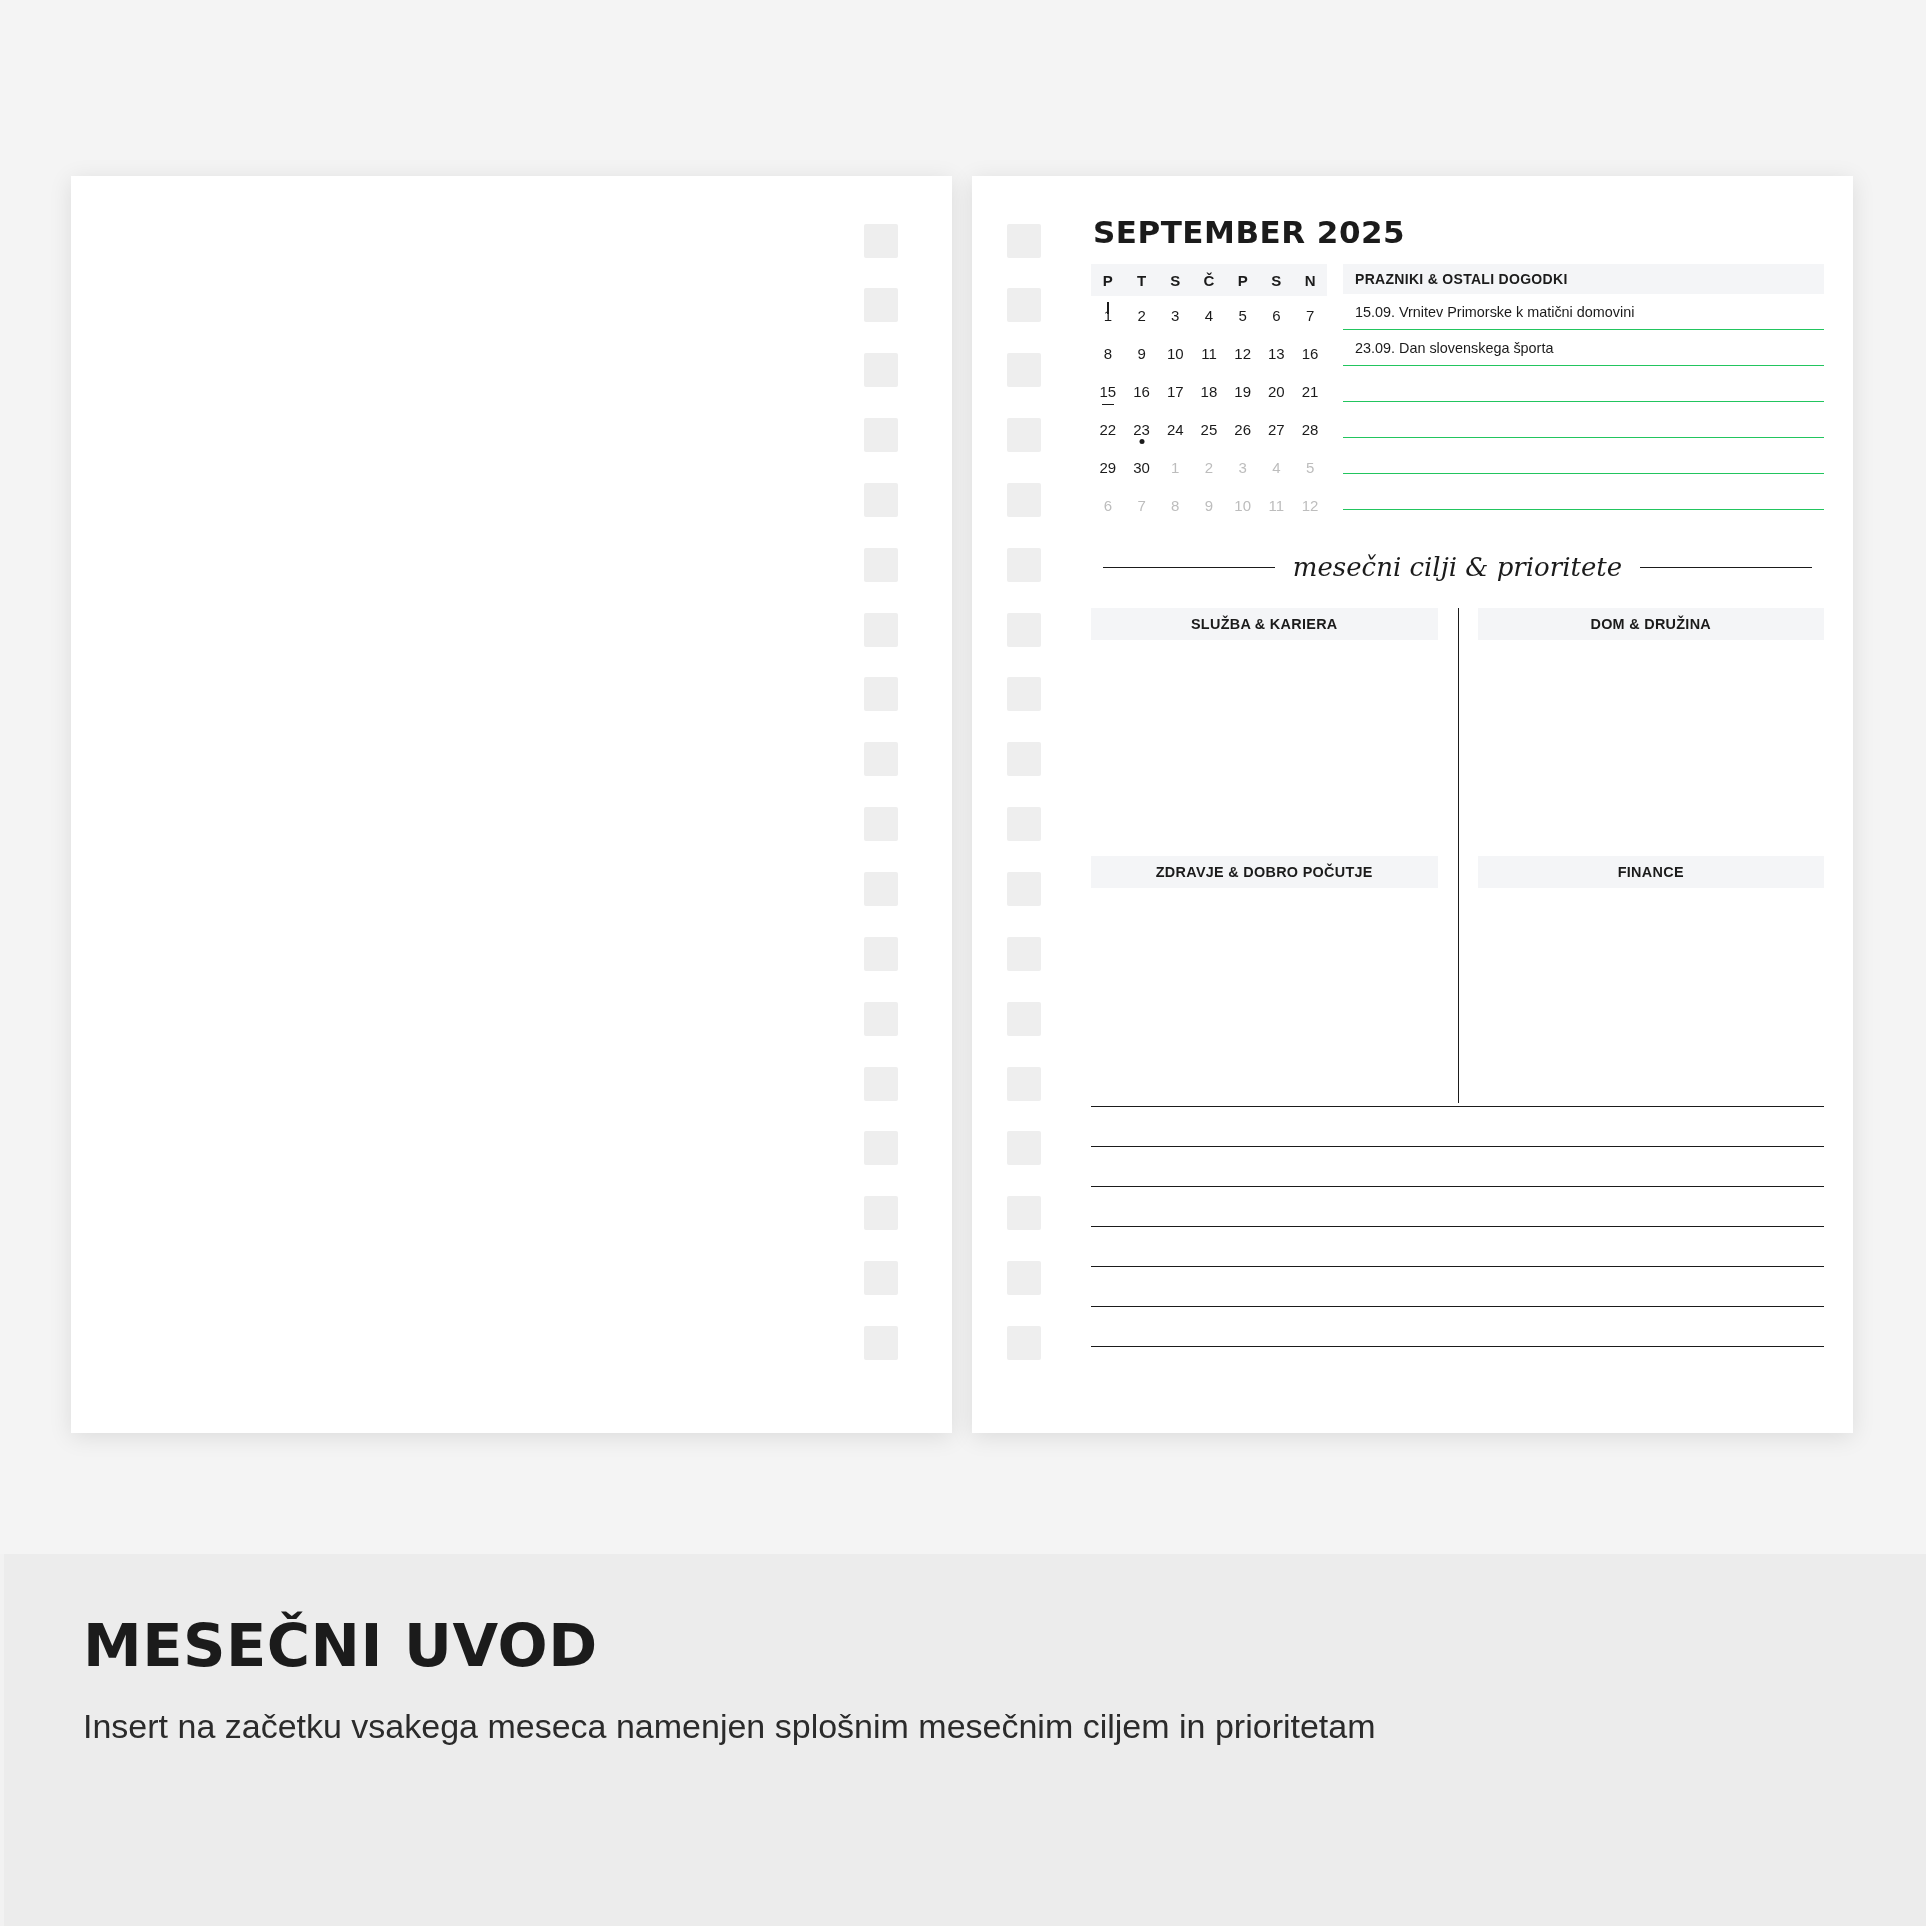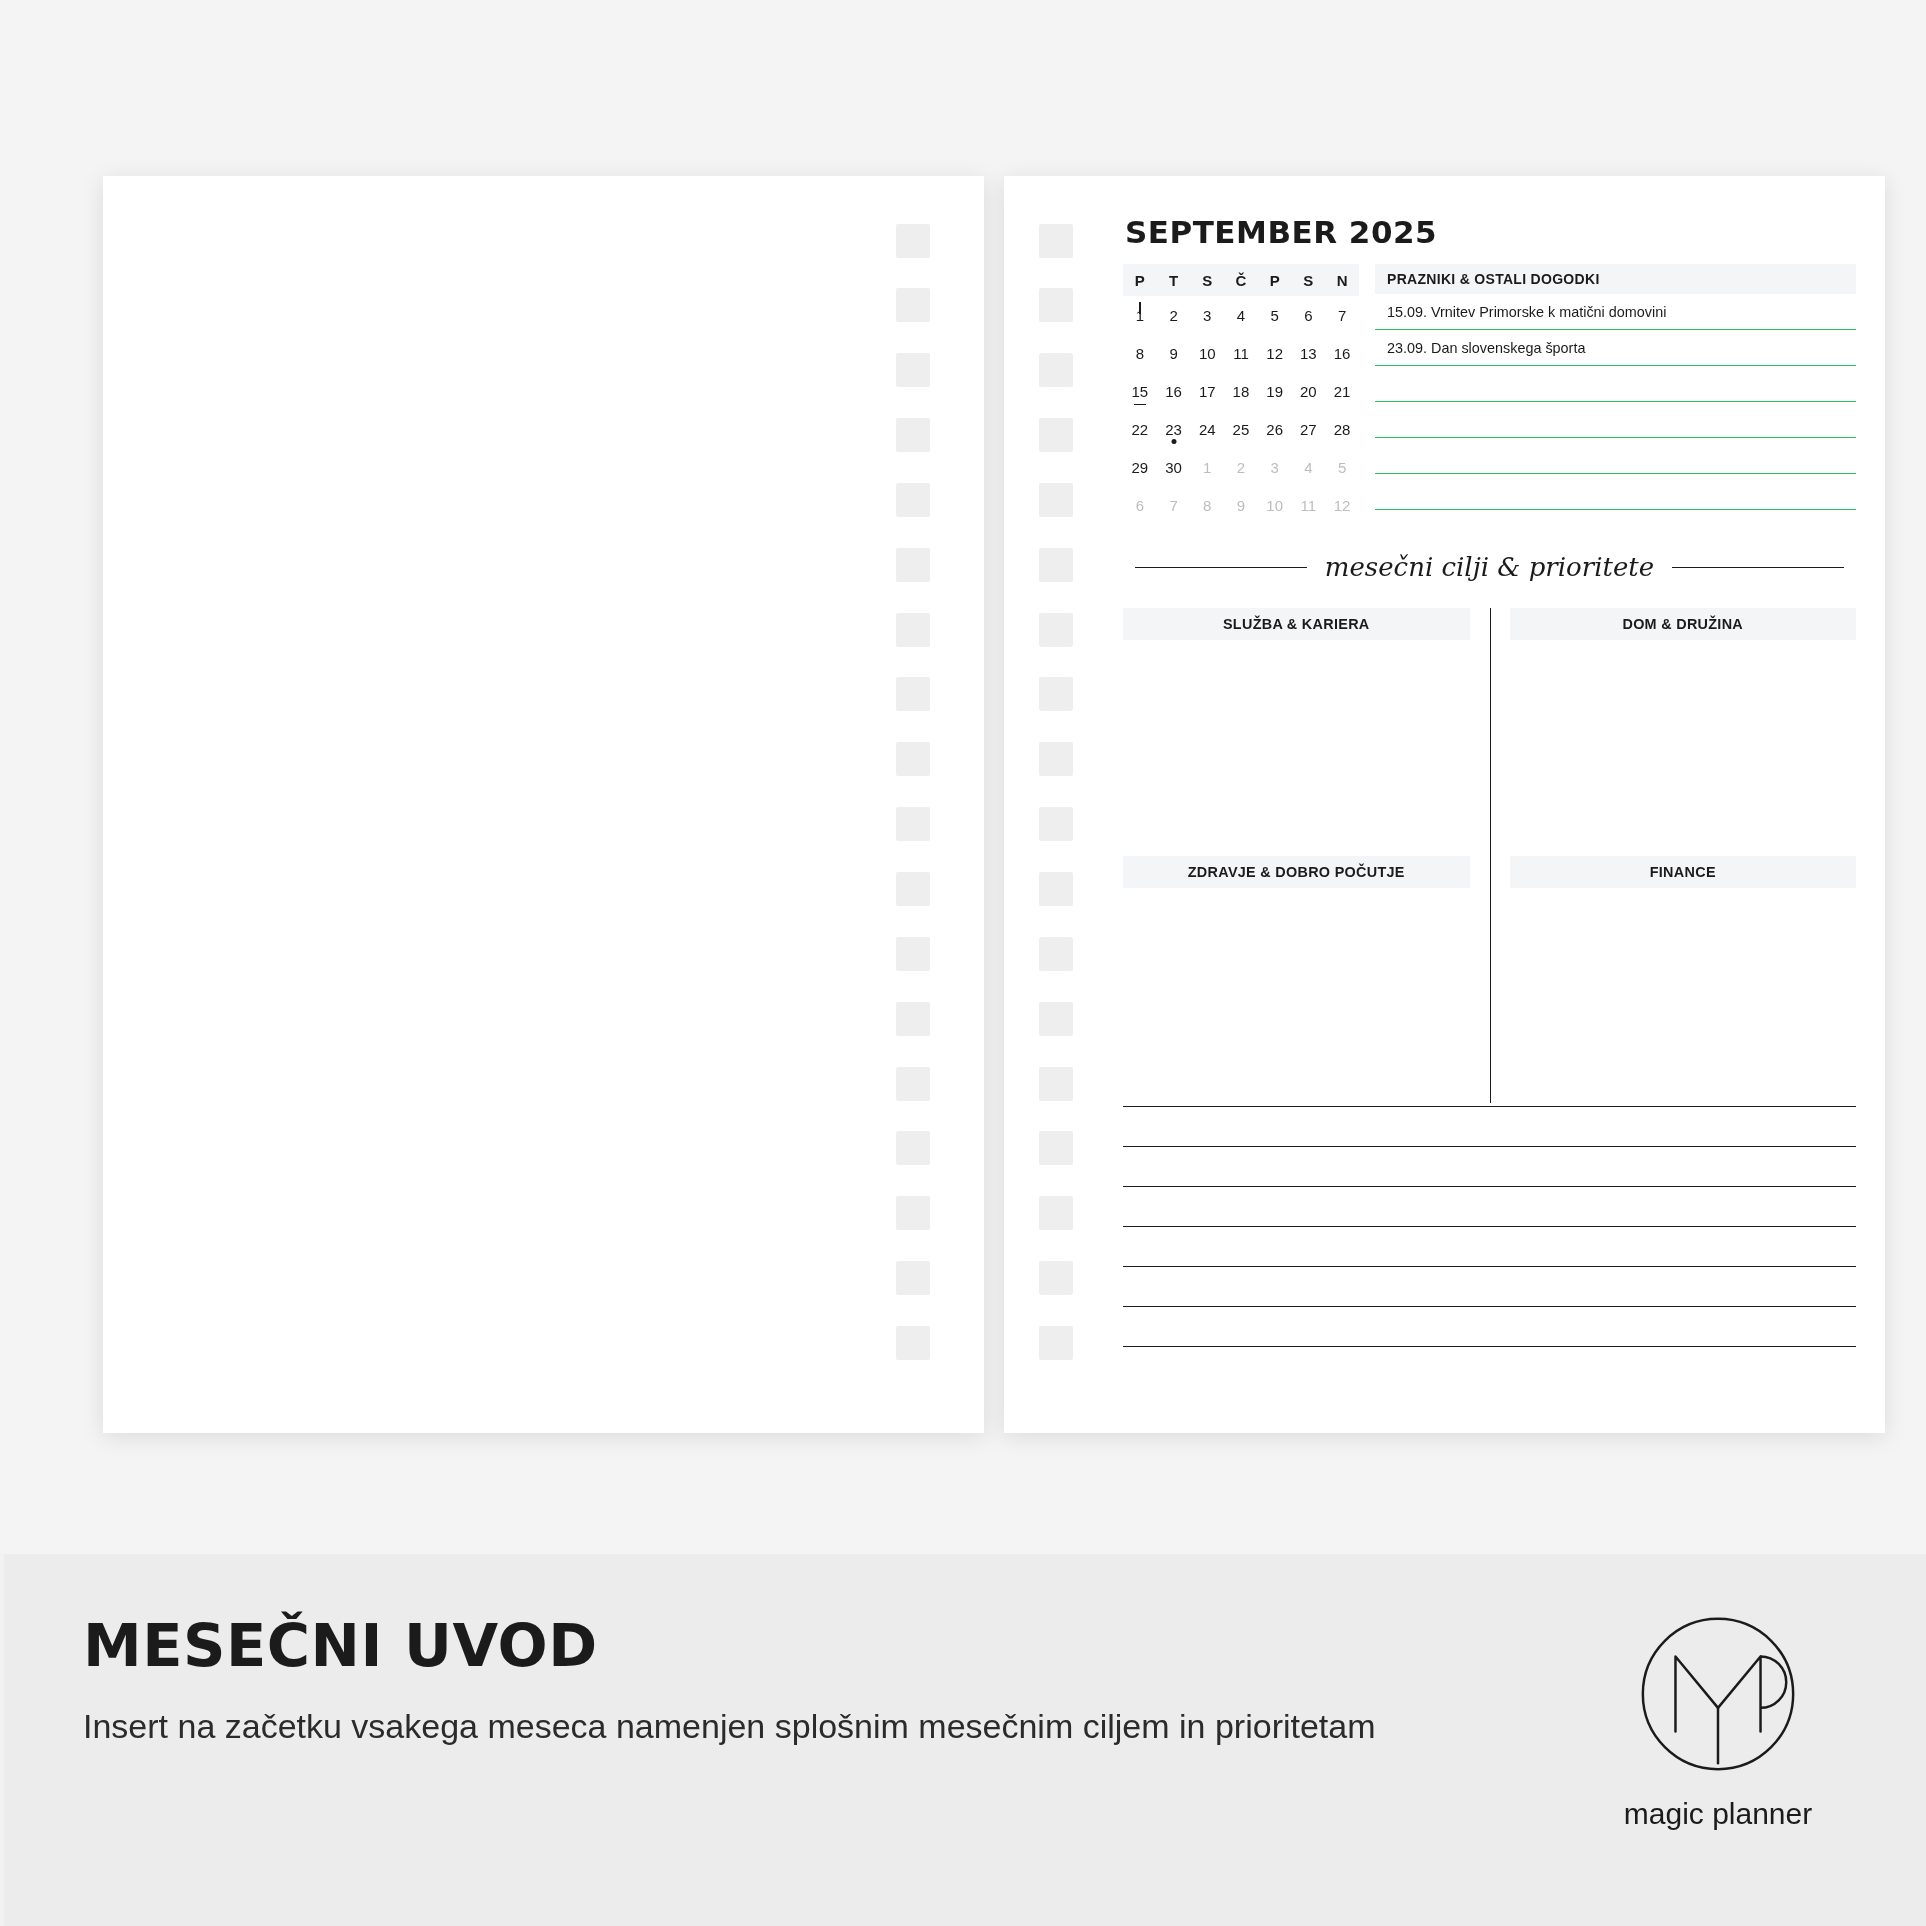--- a/index.html
+++ b/index.html
@@ -24,21 +24,20 @@
     position: absolute;
     left: 0; top: 0;
     width: 1927px;
     height: 1554px;
     background: #f4f4f4;
   }
   .page {
     position: absolute;
     background: #ffffff;
     box-shadow: 0 4px 22px rgba(0,0,0,0.10);
-    margin-left: 32px;
   }
   .page-left {
     left: 71px;
     top: 176px;
     width: 881px;
     height: 1257px;
   }
   .page-right {
     left: 972px;
     top: 176px;
@@ -465,25 +464,16 @@
           <div class="line"></div>
         </div>
 
       </div>
     </div>
   </div>
 
   <div class="caption-band">
     <div class="caption-title">MESEČNI UVOD</div>
     <div class="caption-sub">Insert na začetku vsakega meseca namenjen splošnim mesečnim ciljem in prioritetam</div>
-    <div class="brand">
-      <svg width="178" height="178" viewBox="0 0 180 180">
-        <circle cx="90" cy="90" r="76" fill="none" stroke="#1b1b1b" stroke-width="2.5"></circle>
-        <path d="M47 128 L47 52 L90 104 L133 52 L133 128" fill="none" stroke="#1b1b1b" stroke-width="2.5" stroke-linejoin="round" stroke-linecap="round"></path>
-        <path d="M90 104 L90 160" fill="none" stroke="#1b1b1b" stroke-width="2.5" stroke-linecap="round"></path>
-        <path d="M133 52 a26 26 0 1 1 0 52" fill="none" stroke="#1b1b1b" stroke-width="2.5"></path>
-      </svg>
-      <div class="brand-name">magic planner</div>
-    </div>
   </div>
 
 </div>
 
 
 </body></html>

